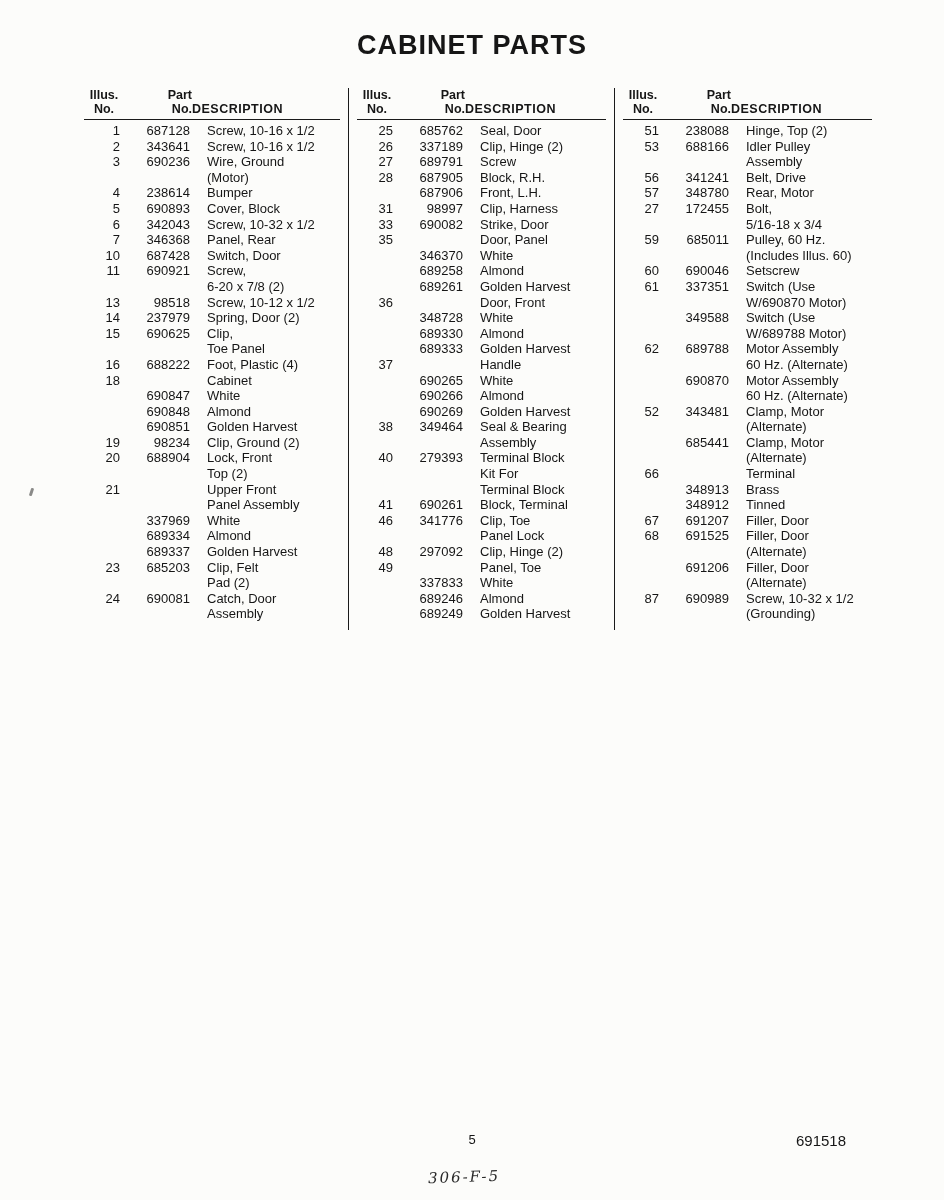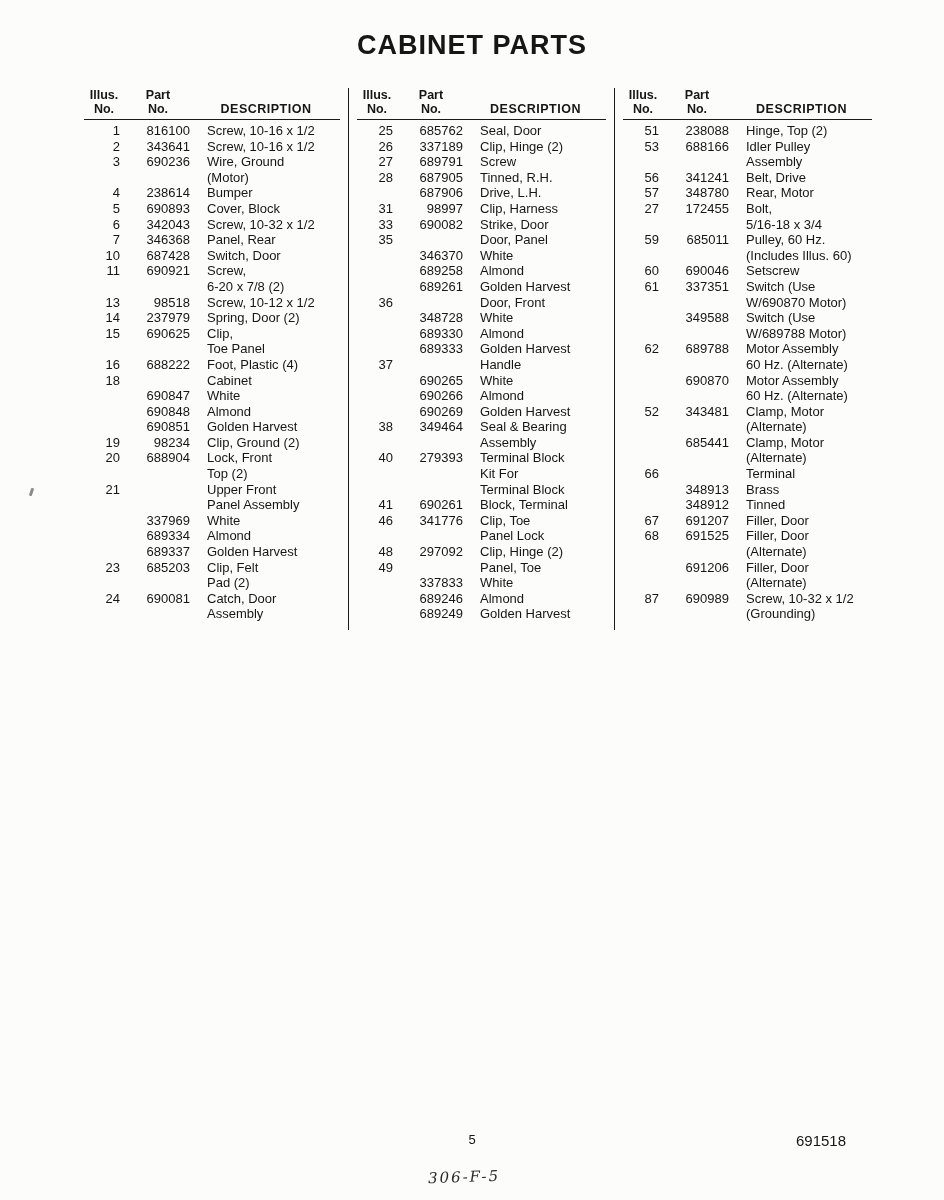--- a/index.html
+++ b/index.html
@@ -42,22 +42,22 @@
   .hdr{
     display:grid;
     grid-template-columns:40px 68px 1fr;
     font-size:12.5px;font-weight:bold;
     line-height:14px;
     border-bottom:1.5px solid #1a1a1a;
     padding-bottom:3px;
     margin-bottom:3px;
   }
   .hdr .h-illus{text-align:center;}
-  .hdr .h-part{text-align:center;}
-  .hdr .h-desc{text-align:center;align-self:end;letter-spacing:0.5px;}
+  .hdr .h-part{text-align:right;}
+  .hdr .h-desc{text-align:left;align-self:end;letter-spacing:0.5px;}
   .hdr .u{display:inline-block;}
   .rows{font-size:13px;line-height:15.6px;}
   .row{
     display:grid;
     grid-template-columns:40px 68px 1fr;
   }
   .cell-illus{text-align:right;padding-right:4px;}
   .cell-part{text-align:right;padding-right:2px;}
   .cell-desc{padding-left:15px;white-space:nowrap;}
   .footer-note{
@@ -106,21 +106,21 @@
         </div>
         <div class="h-part">
           <span class="u">Part</span><br>
           <span class="u">No.</span>
         </div>
         <div class="h-desc">DESCRIPTION</div>
       </div>
       <div class="rows">
           <div class="row">
             <span class="cell-illus">1</span>
-            <span class="cell-part">816100</span>
+            <span class="cell-part">687128</span>
             <span class="cell-desc">Screw, 10-16 x 1/2</span>
           </div>
           <div class="row">
             <span class="cell-illus">2</span>
             <span class="cell-part">343641</span>
             <span class="cell-desc">Screw, 10-16 x 1/2</span>
           </div>
           <div class="row">
             <span class="cell-illus">3</span>
             <span class="cell-part">690236</span>
@@ -298,26 +298,26 @@
             <span class="cell-desc">Clip, Hinge (2)</span>
           </div>
           <div class="row">
             <span class="cell-illus">27</span>
             <span class="cell-part">689791</span>
             <span class="cell-desc">Screw</span>
           </div>
           <div class="row">
             <span class="cell-illus">28</span>
             <span class="cell-part">687905</span>
-            <span class="cell-desc">Tinned, R.H.</span>
+            <span class="cell-desc">Block, R.H.</span>
           </div>
           <div class="row">
             <span class="cell-illus"></span>
             <span class="cell-part">687906</span>
-            <span class="cell-desc">Drive, L.H.</span>
+            <span class="cell-desc">Front, L.H.</span>
           </div>
           <div class="row">
             <span class="cell-illus">31</span>
             <span class="cell-part">98997</span>
             <span class="cell-desc">Clip, Harness</span>
           </div>
           <div class="row">
             <span class="cell-illus">33</span>
             <span class="cell-part">690082</span>
             <span class="cell-desc">Strike, Door</span>

